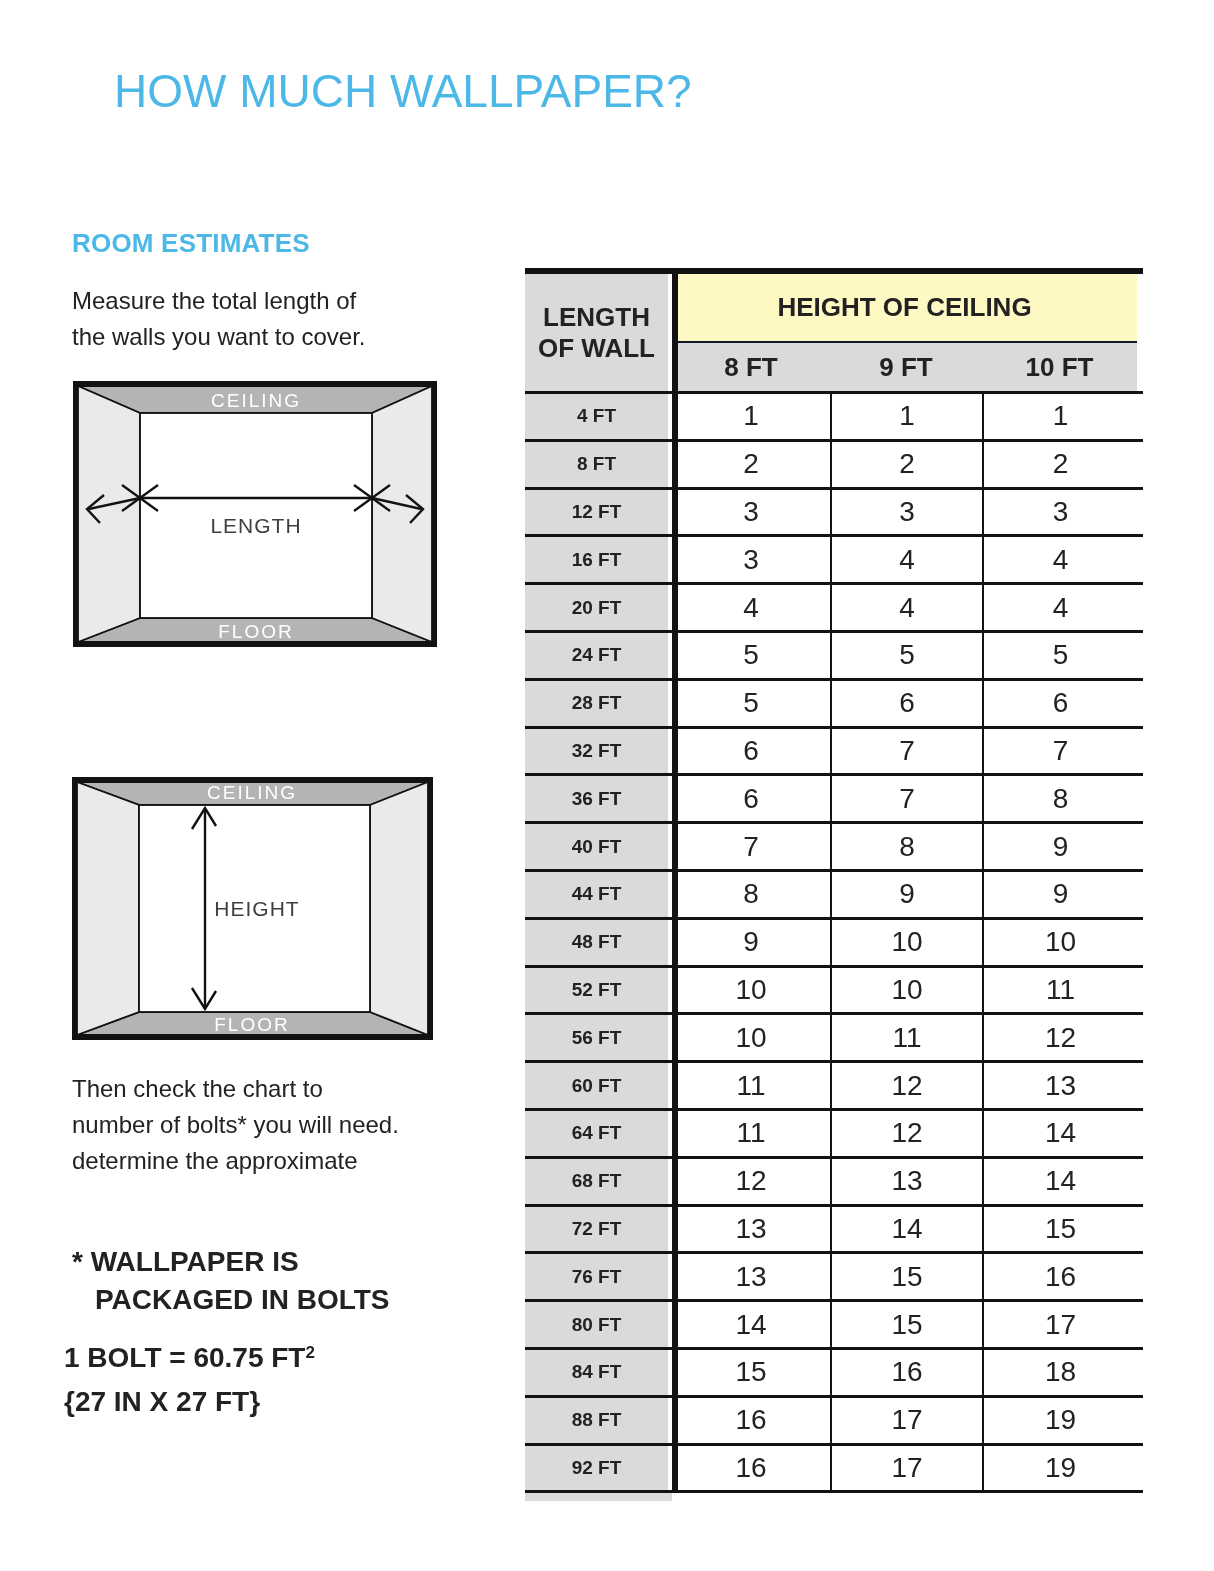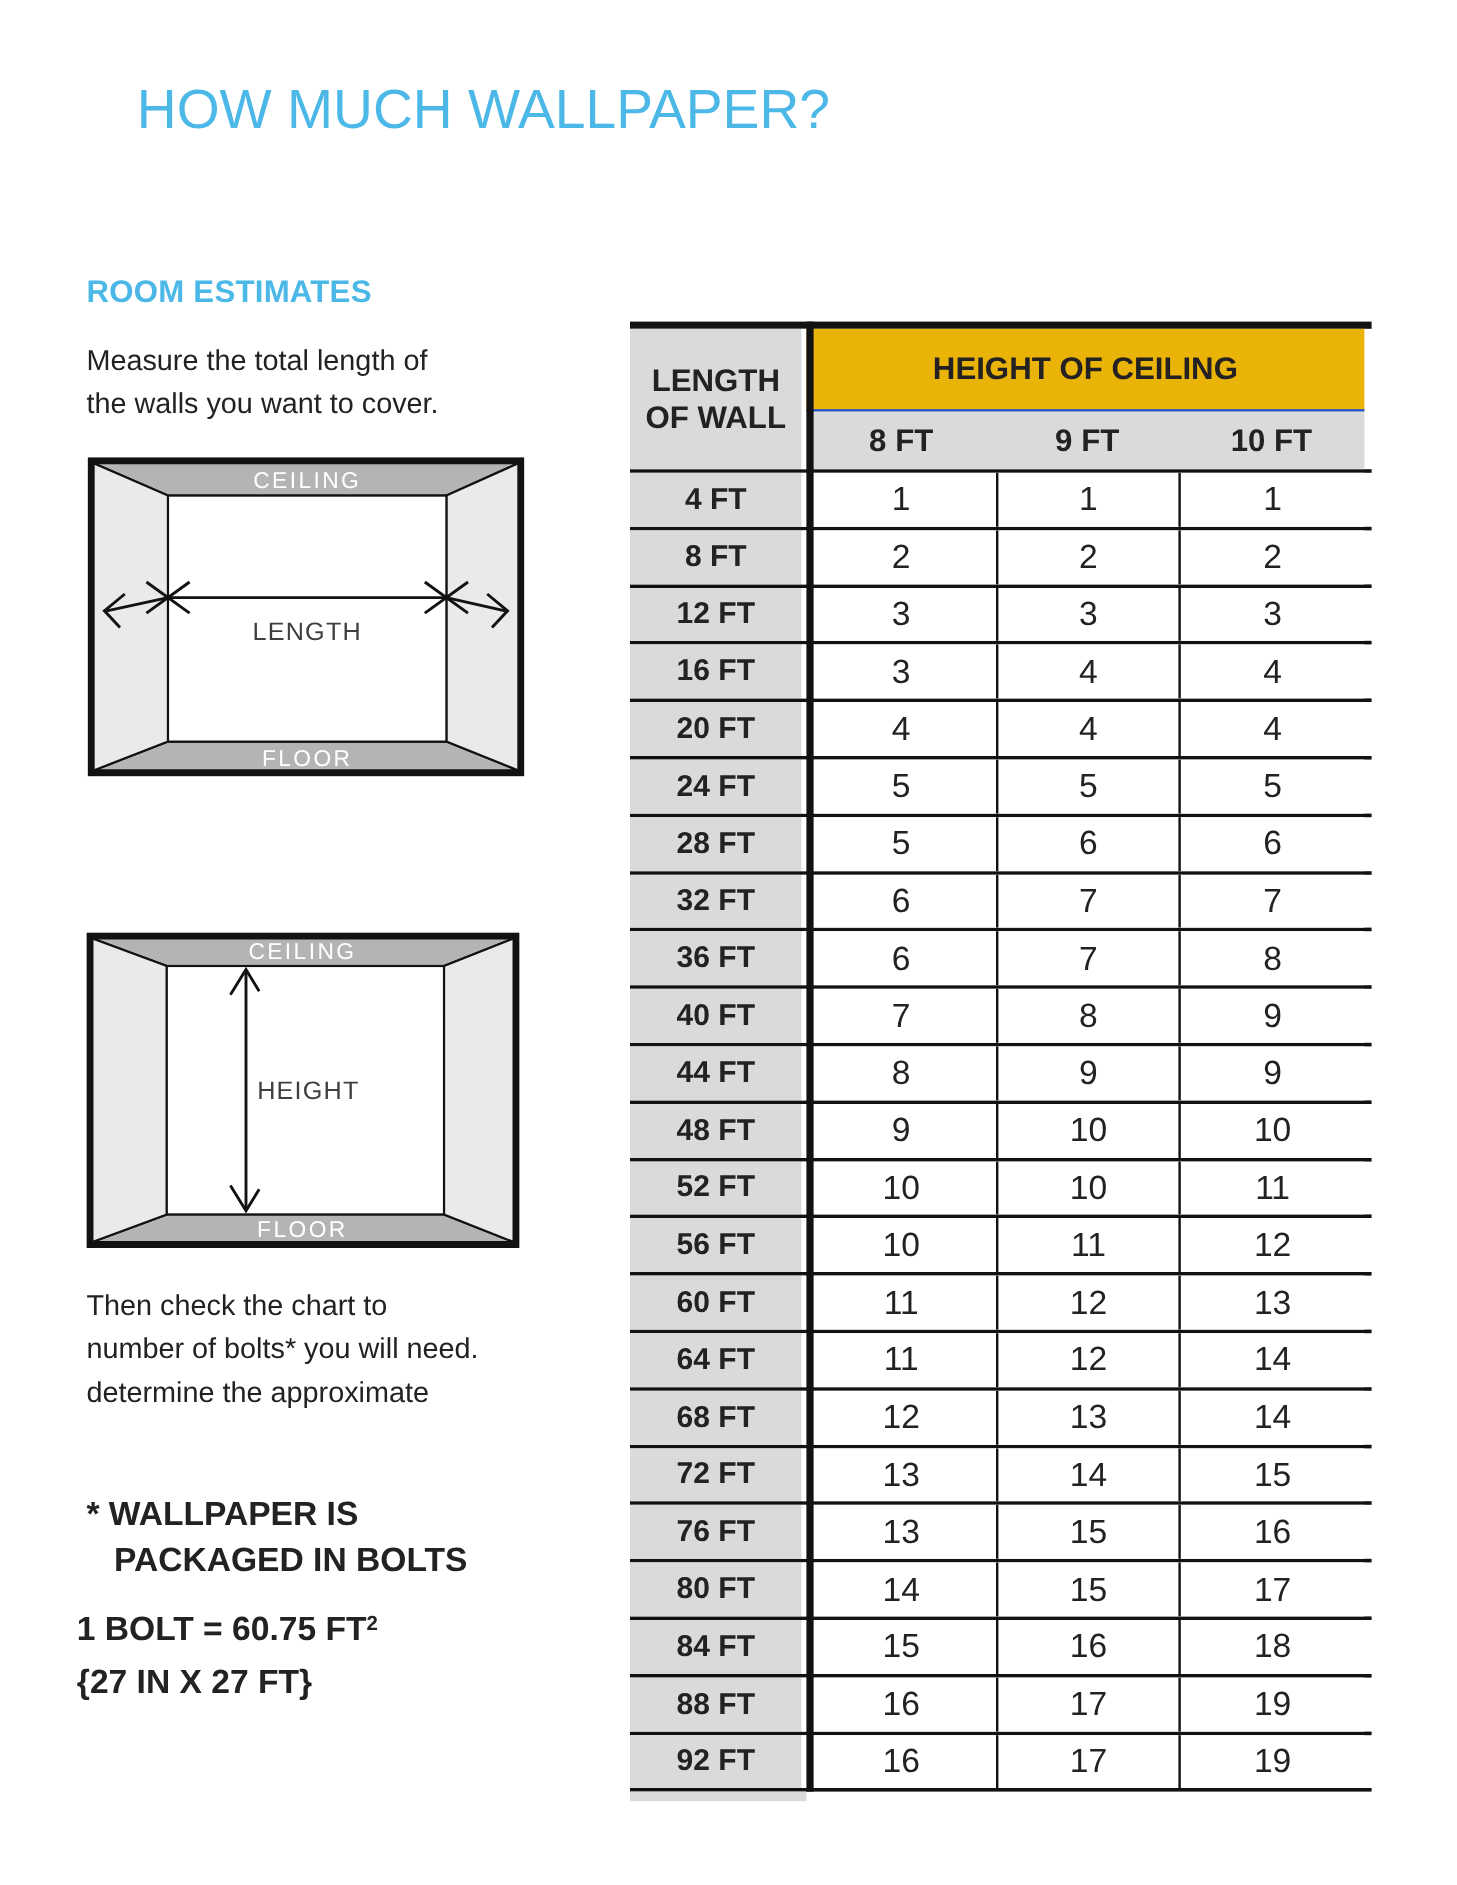--- a/index.html
+++ b/index.html
@@ -27,30 +27,30 @@
 
   
   .btable{left:525px;top:268px;width:618px;}
   .t-topborder{width:618px;height:6px;background:#121212;}
   .t-header{display:flex;height:120px;border-bottom:3px solid #121212;box-sizing:border-box;}
   .t-left{width:143px;background:#d9dadb;display:flex;flex-direction:column;
           align-items:center;justify-content:center;font-weight:bold;}
   .th-left{font-size:26px;line-height:31px;text-align:center;}
   .t-gap{width:4px;background:#ffffff;}
   .th-data{width:465px;display:flex;flex-direction:column;}
-  .th-group{height:69px;background:#eab308;border-bottom:2px solid #1d4ed8;box-sizing:border-box;
+  .th-group{height:69px;background:#fef9c3;border-bottom:2px solid #0f172a;box-sizing:border-box;
             display:flex;align-items:center;justify-content:center;
             font-size:26px;font-weight:bold;}
   .th-cols{flex:1;display:flex;background:#d9dadb;}
   .th-col{display:flex;align-items:center;justify-content:center;font-size:26px;font-weight:bold;}
   .c0{width:158px;}
   .c1{width:152px;}
   .c2{width:155px;}
   .t-row{display:flex;height:47.8px;border-bottom:3px solid #121212;box-sizing:border-box;}
-  .t-row .t-left{font-size:25px;text-align:center;}
+  .t-row .t-left{font-size:19px;text-align:center;}
   .t-cell{display:flex;align-items:center;justify-content:center;font-size:28px;
           background:#ffffff;box-sizing:border-box;}
   .t-cell.bl{border-left:2px solid #121212;}
   .t-divider-bar{position:absolute;left:147px;top:0;width:6px;height:1225px;background:#121212;}
   .t-stub{width:147px;height:8px;background:#d9dadb;}
 
   .diag-label{fill:#3f3f3f;font-family:"Liberation Sans", sans-serif;font-size:21px;letter-spacing:1px;}
   .diag-wall-label{fill:#ffffff;font-family:"Liberation Sans", sans-serif;font-size:19px;letter-spacing:2px;}
 </style>
 </head>

